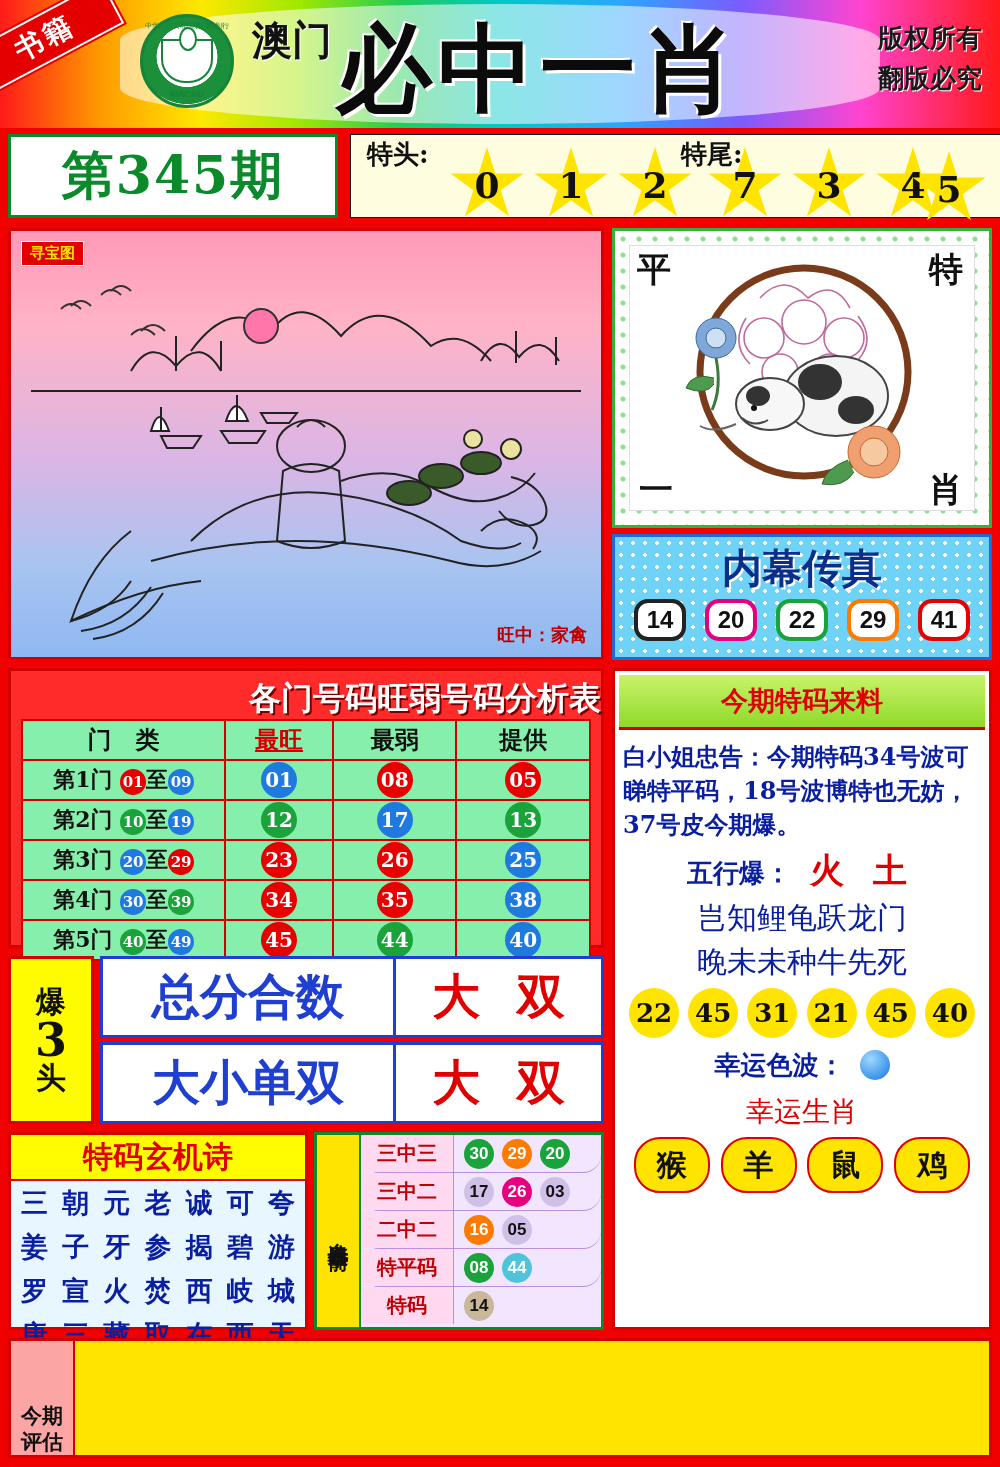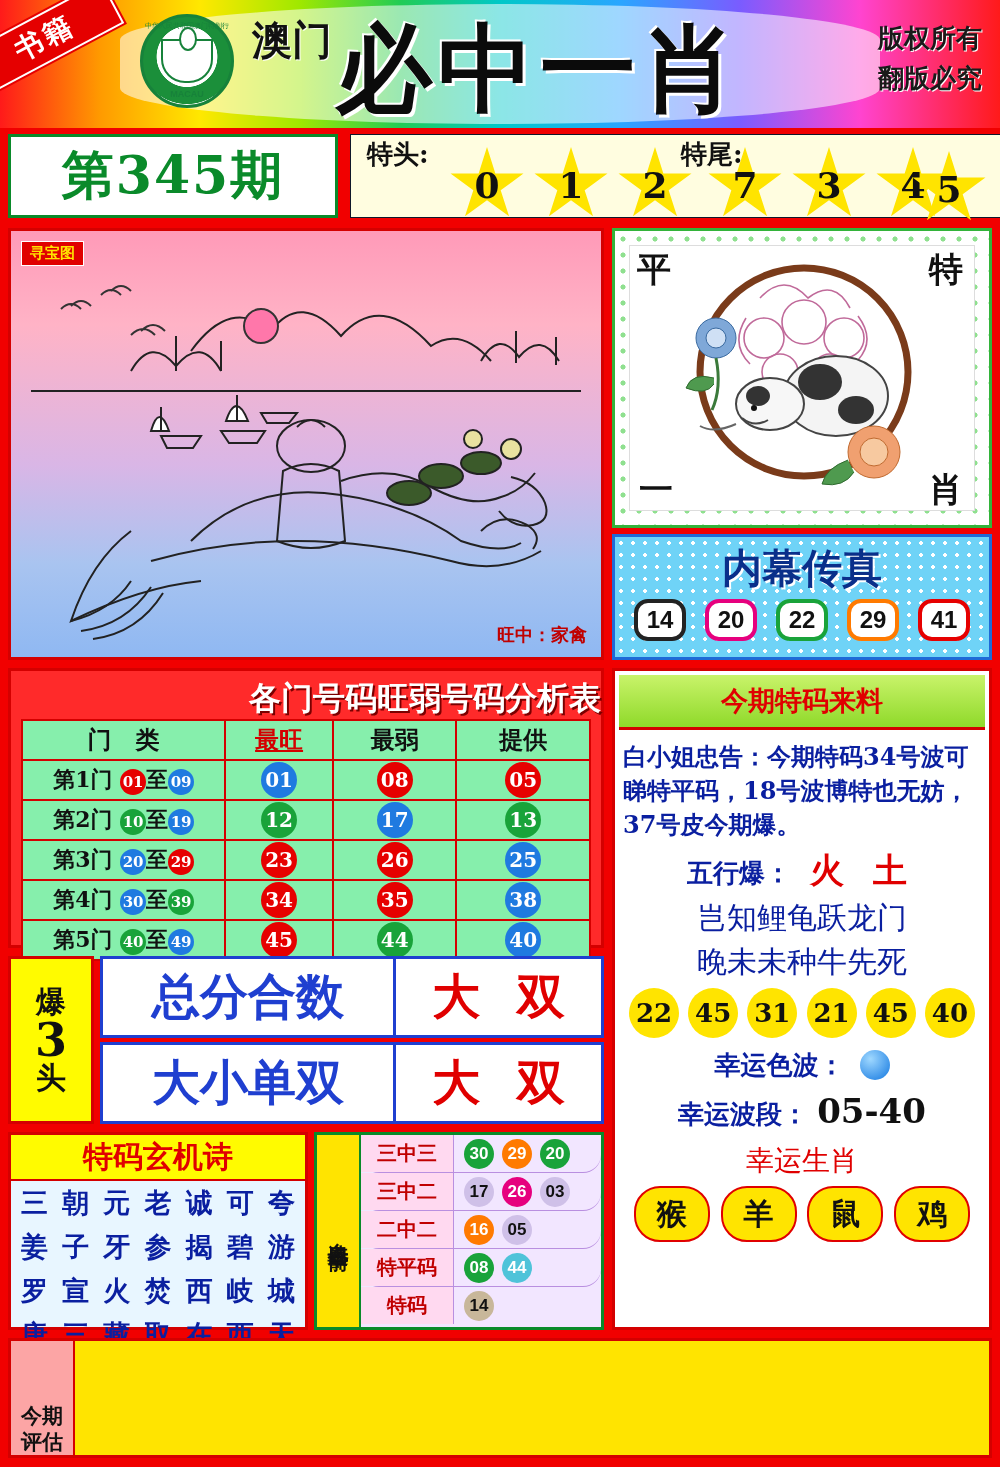--- a/index.html
+++ b/index.html
@@ -357,24 +357,20 @@
         <div class="tnum">45</div>
         <div class="tnum">31</div>
         <div class="tnum">21</div>
         <div class="tnum">45</div>
         <div class="tnum">40</div>
       </div>
       <div class="lucky-row">
         <span>幸运色波：</span>
         <span class="bluedot"></span>
       </div>
-      <div class="lucky-band">
-        <span>幸运波段：</span>
-        <b>05-40</b>
-      </div>
       <div class="lucky-zodiac-title">幸运生肖</div>
       <div class="lz-row">
         <div class="lz">猴</div>
         <div class="lz">羊</div>
         <div class="lz">鼠</div>
         <div class="lz">鸡</div>
       </div>
     </div>
   </div>
 

